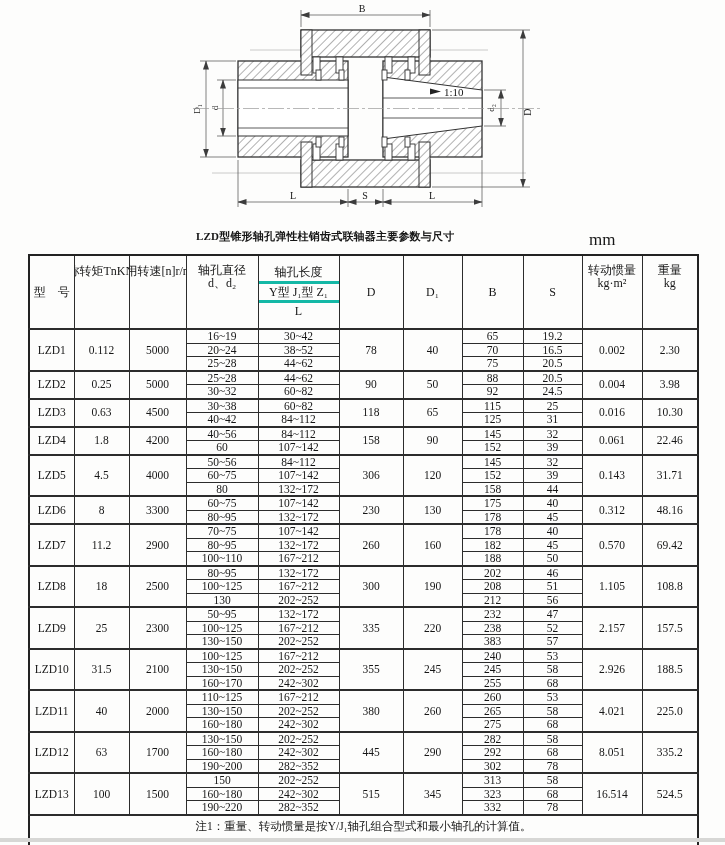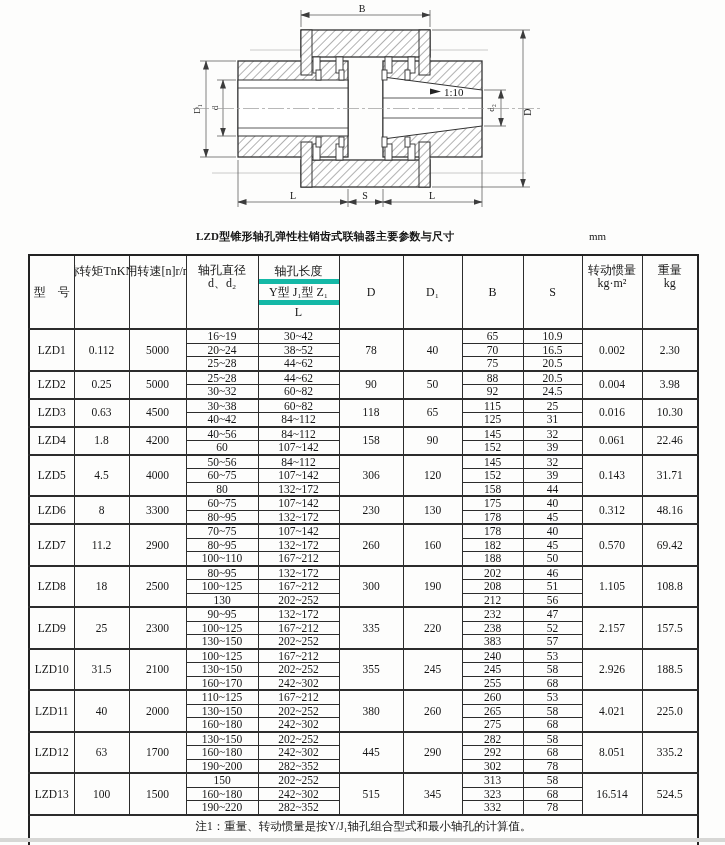--- a/index.html
+++ b/index.html
@@ -4,37 +4,37 @@
 <style>
   html,body{margin:0;padding:0;}
   body{background:#e8e8e8;}
   .page{position:relative;width:725px;height:845px;background:#fdfdfc;overflow:hidden;
         font-family:"Liberation Serif","DejaVu Serif",serif;color:#161616;}
   
   .drawing{position:absolute;top:0;left:0;}
   
   .title-row{position:absolute;top:229px;left:0;width:725px;height:20px;}
   .doc-title{position:absolute;left:196px;top:0;font-size:11px;font-weight:bold;letter-spacing:0.2px;}
-  .unit-label{position:absolute;left:589px;top:1px;font-size:11px;}
+  .unit-label{position:absolute;left:589px;top:1px;font-size:17px;}
   
   .spec{position:absolute;top:254px;left:28px;width:669px;border-collapse:collapse;table-layout:fixed;
         border:2px solid #222;}
   .spec th,.spec td{border:1px solid #2c2c2c;text-align:center;vertical-align:middle;
         padding:0;font-weight:normal;font-size:11.5px;line-height:12.5px;overflow:hidden;
         white-space:nowrap;}
   .spec td{height:12px;}
   .spec tr.gs td{border-top-width:2px;}
   .spec thead th{height:56px;font-size:12px;}
   .th-center{display:flex;align-items:center;justify-content:center;height:72px;}
   .th-3line{display:flex;flex-direction:row;justify-content:center;height:56px;line-height:15px;}
   .th-stack{display:flex;flex-direction:column;justify-content:flex-start;height:64px;
         box-sizing:border-box;padding:4px 0 3px 0;}
   .th-split{display:flex;flex-direction:column;height:56px;}
   .th-split>div{flex:1;display:flex;align-items:center;justify-content:center;}
-  .th-split>div:nth-child(1),.th-split>div:nth-child(2){border-bottom:5px solid #14b8a6;}
+  .th-split>div:nth-child(1),.th-split>div:nth-child(2){border-bottom:3px solid #14b8a6;}
   .notes-cell{text-align:left;font-size:12px;line-height:17px;padding:4px 8px 6px 8px !important;
         height:auto !important;white-space:normal !important;border-top-width:2px !important;}
   .note-2{padding-left:13px;margin-top:38px;}
   .bottom-strip{position:absolute;left:0;top:838px;width:725px;height:4px;background:#d7d7d5;}
 </style>
 </head>
 <body>
 
 <div class="page">
 
@@ -238,21 +238,21 @@
     <tbody id="spec-tbody">
         <tr class="gs">
           <td rowspan="3">LZD1</td>
           <td rowspan="3">0.112</td>
           <td rowspan="3">5000</td>
           <td>16~19</td>
           <td>30~42</td>
           <td rowspan="3">78</td>
           <td rowspan="3">40</td>
           <td>65</td>
-          <td>10.9</td>
+          <td>19.2</td>
           <td rowspan="3">0.002</td>
           <td rowspan="3">2.30</td>
         </tr>
         <tr>
           <td>20~24</td>
           <td>38~52</td>
           <td>70</td>
           <td>16.5</td>
         </tr>
         <tr>
@@ -409,21 +409,21 @@
         <tr>
           <td>130</td>
           <td>202~252</td>
           <td>212</td>
           <td>56</td>
         </tr>
         <tr class="gs">
           <td rowspan="3">LZD9</td>
           <td rowspan="3">25</td>
           <td rowspan="3">2300</td>
-          <td>90~95</td>
+          <td>50~95</td>
           <td>132~172</td>
           <td rowspan="3">335</td>
           <td rowspan="3">220</td>
           <td>232</td>
           <td>47</td>
           <td rowspan="3">2.157</td>
           <td rowspan="3">157.5</td>
         </tr>
         <tr>
           <td>100~125</td>

